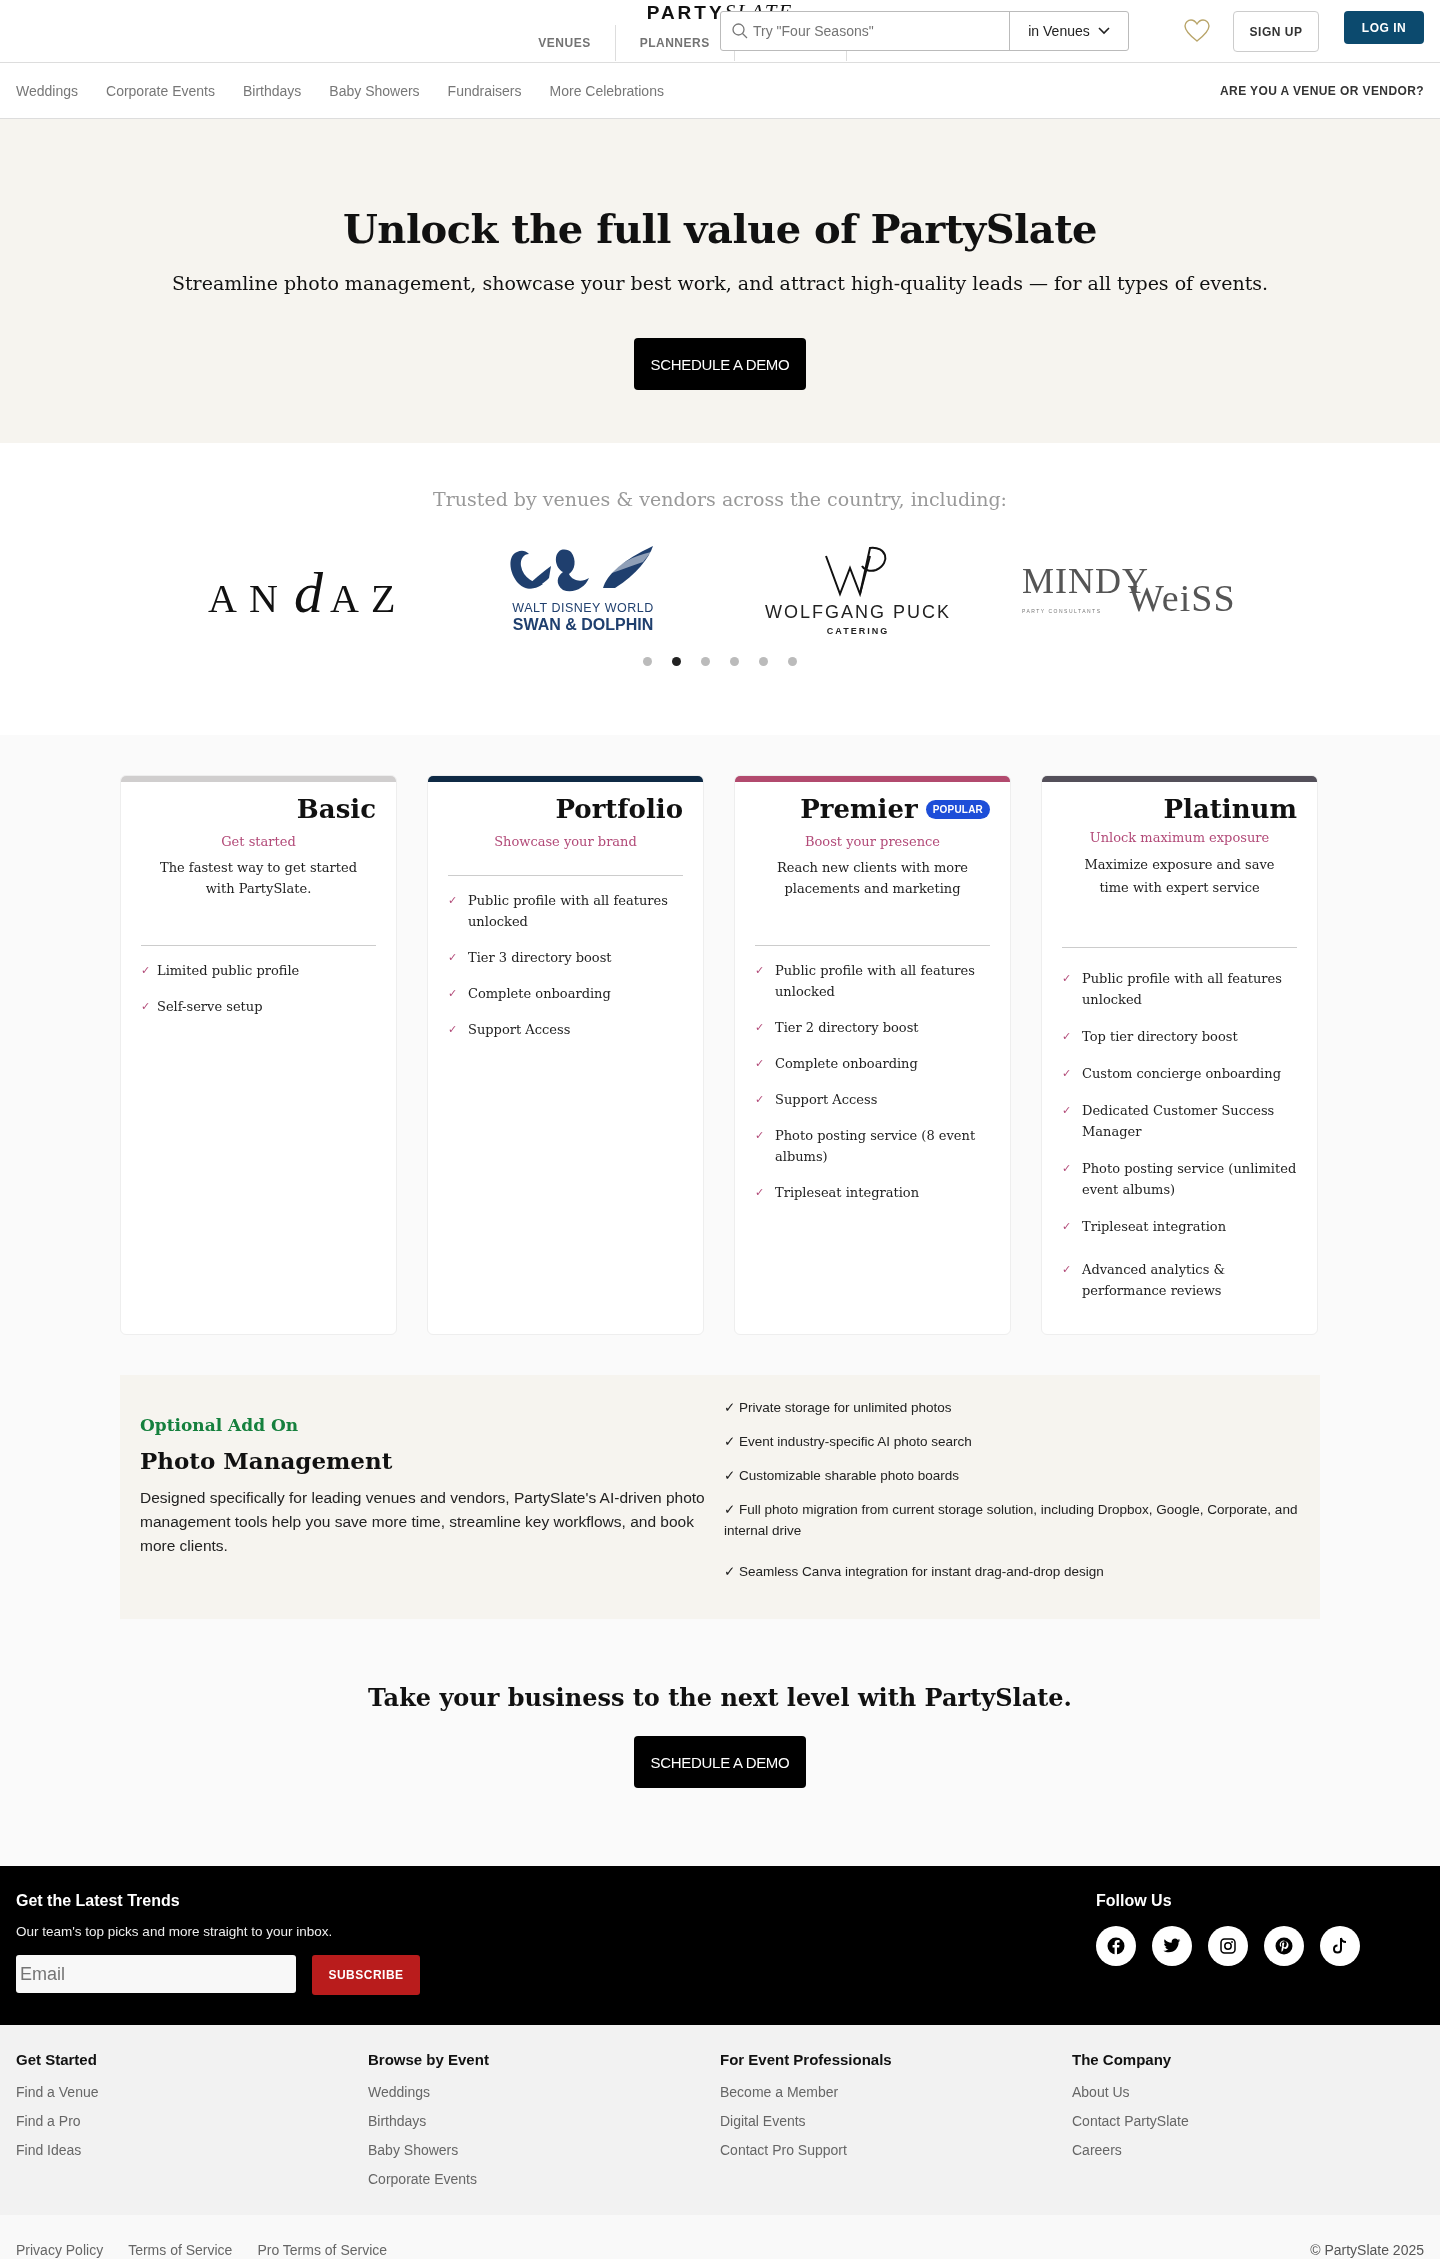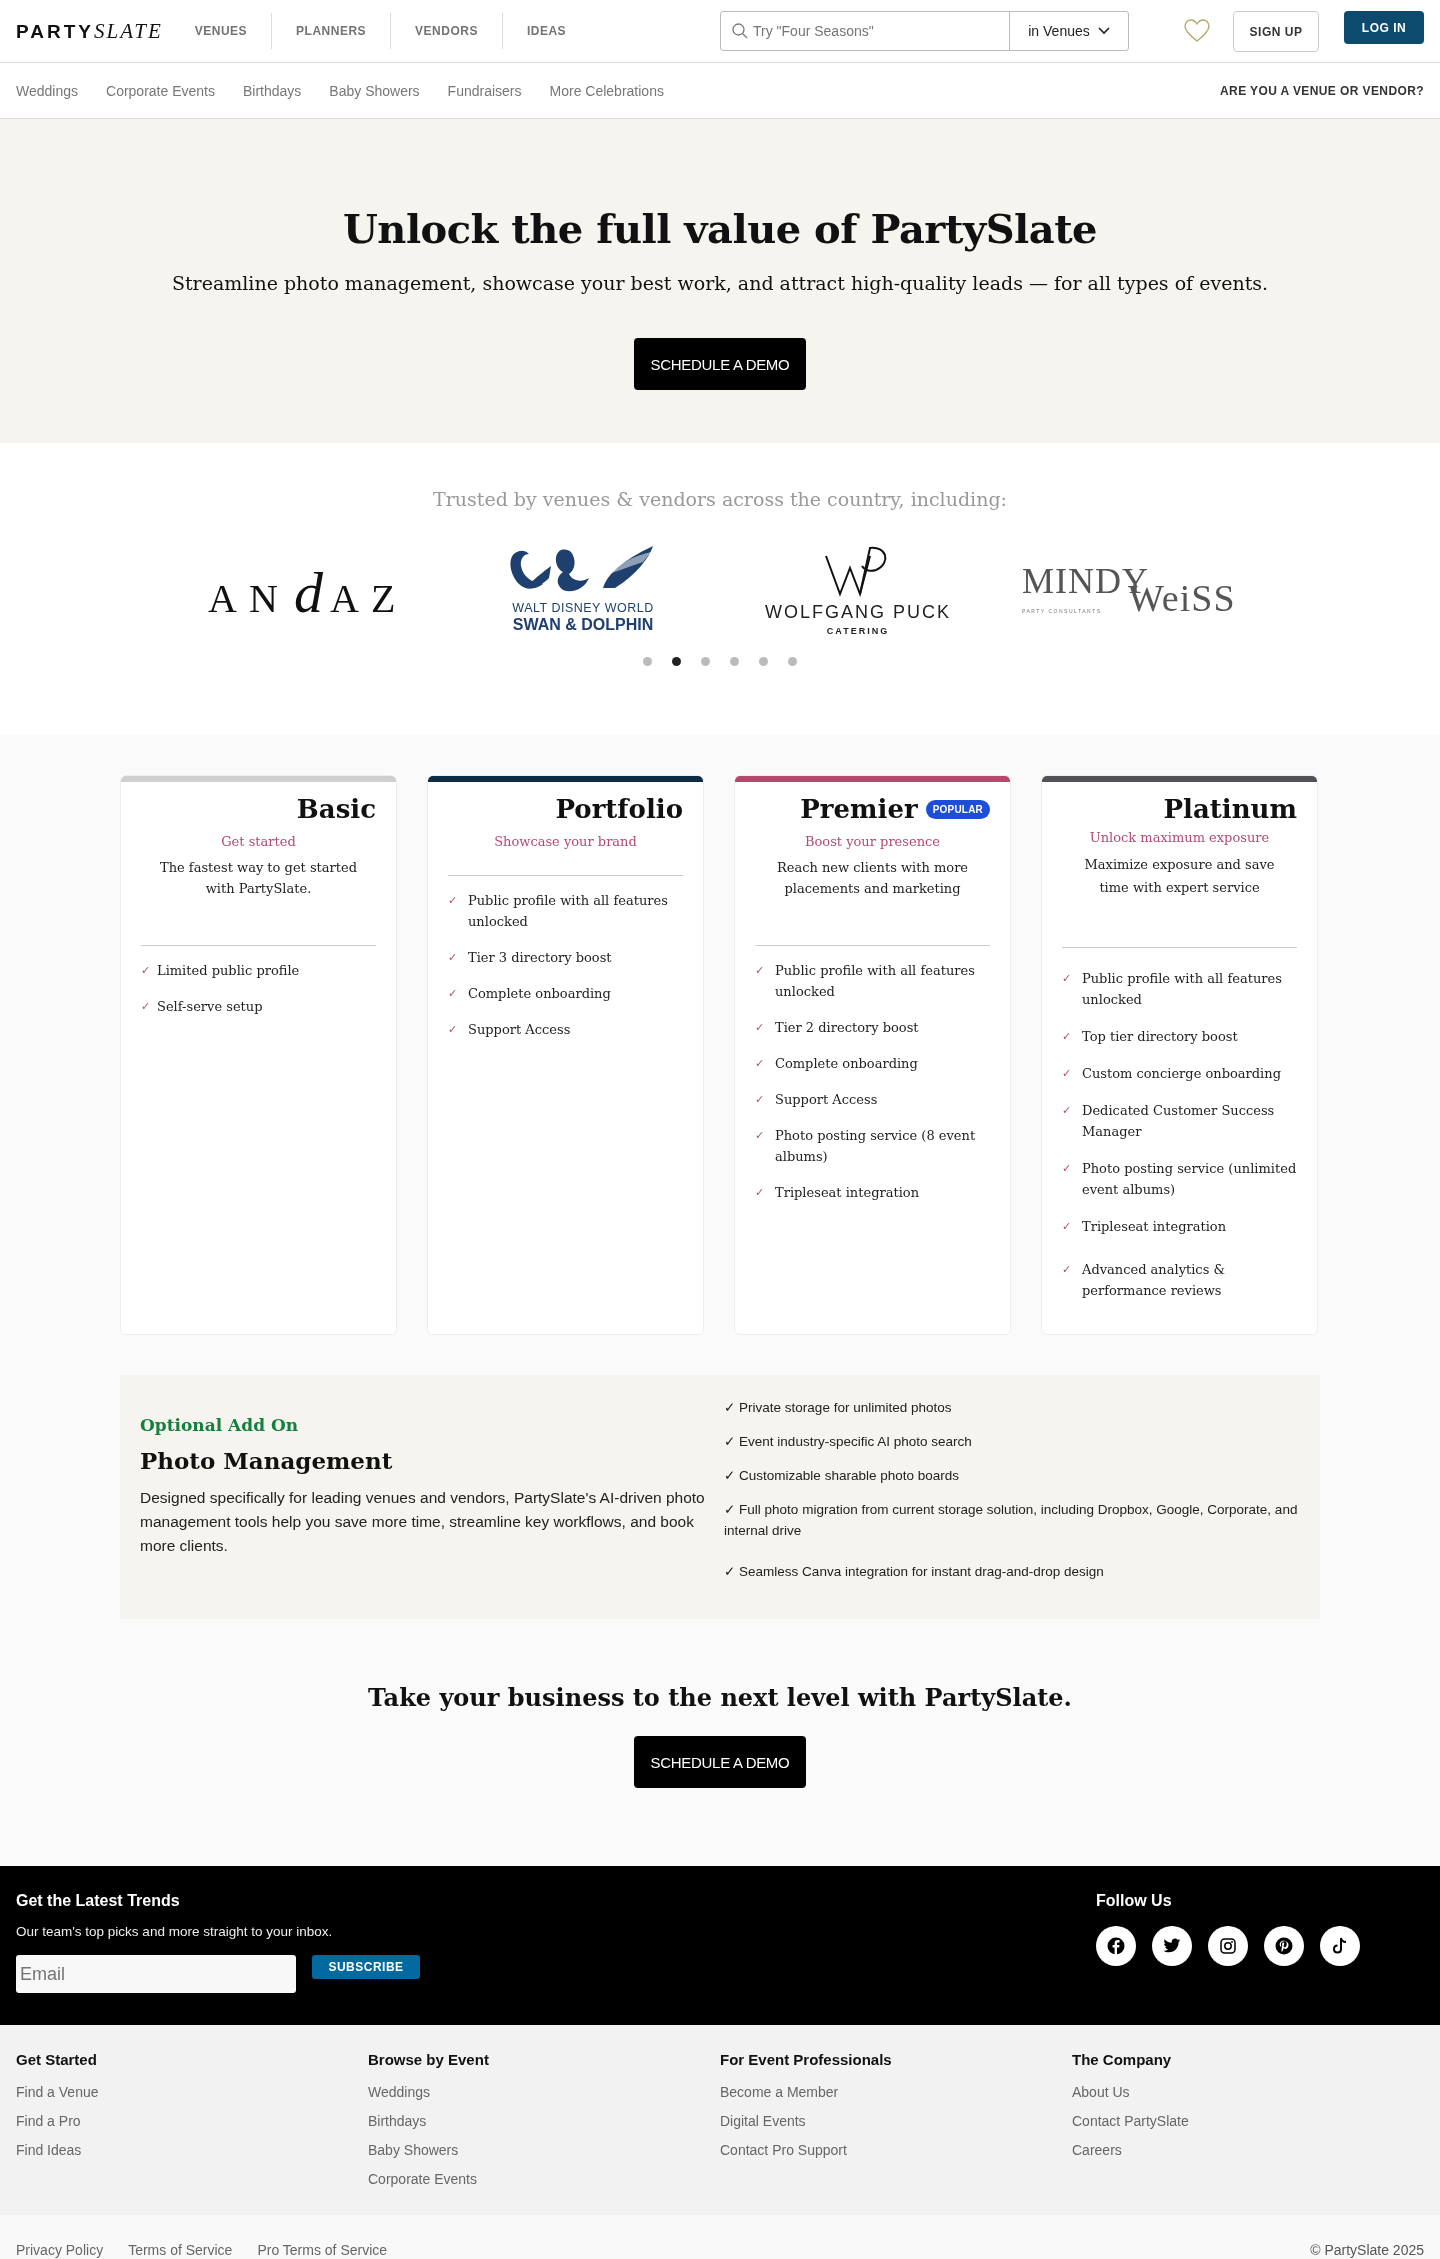--- a/index.html
+++ b/index.html
@@ -1,20 +1,20 @@
 <!DOCTYPE html>
 <html><head>
 <meta charset="utf-8">
 <style>
   * { box-sizing: border-box; margin: 0; padding: 0; }
   body { width: 1440px; background: #fafafa; font-family: "Liberation Sans", sans-serif; color: #111; }
   .serif { font-family: "DejaVu Serif", "Liberation Serif", serif; }
 
   
-  .topbar { height: 63px; background: #fff; border-bottom: 1px solid #ddd; display: flex; align-items: center; padding: 0 16px; position: relative; }
+  .topbar { height: 63px; background: #fff; border-bottom: 1px solid #ddd; display: flex; align-items: center; padding: 0 16px; position: relative; flex-direction: column; }
   .logo { font-size: 19px; letter-spacing: 3px; color: #111; display: flex; align-items: baseline; }
   .logo .b { font-weight: 700; font-family: "Liberation Sans", sans-serif; }
   .logo .i { font-style: italic; font-family: "Liberation Serif", serif; font-size: 21px; letter-spacing: 2px; }
   .mainnav { display: flex; margin-left: 32px; height: 36px; align-items: center; }
   .mainnav a { font-size: 12px; font-weight: 700; letter-spacing: 0.5px; color: #737373; padding: 0 24px; border-right: 1px solid #ddd; height: 36px; display: flex; align-items: center; text-decoration: none; }
   .mainnav a:first-child { padding-left: 0; }
   .mainnav a:last-child { border-right: none; }
   .search { position: absolute; left: 720px; top: 11px; width: 409px; height: 40px; border: 1px solid #bbb; border-radius: 3px; display: flex; background: #fff; }
   .search .inp { flex: 1; display: flex; align-items: center; padding-left: 10px; border-right: 1px solid #bbb; }
   .search .inp svg { margin-right: 4px; }
@@ -76,21 +76,21 @@
   .cta h2 { font-size: 24px; font-weight: 700; }
   .cta .btn-demo { margin-top: 24px; }
 
   
   .newsletter { background: #000; height: 159px; display: flex; padding: 26px 16px 0; color: #fff; }
   .newsletter .nl { width: 1080px; }
   .newsletter h4 { font-size: 16px; font-weight: 700; }
   .newsletter p { font-size: 13.5px; margin-top: 14px; color: #eee; }
   .nl-form { display: flex; margin-top: 16px; gap: 16px; }
   .nl-form input { width: 280px; height: 38px; border-radius: 3px; border: none; padding-left: 4px; font-size: 18px; background: #f8f8f8; font-family: "Liberation Sans", sans-serif; }
-  .nl-form .sub { width: 108px; height: 24px; background: #0369a1; border-radius: 3px; color: #fff; font-size: 12px; font-weight: 700; letter-spacing: 0.5px; display: flex; align-items: center; justify-content: center; }
+  .nl-form .sub { width: 108px; height: 40px; background: #b91c1c; border-radius: 3px; color: #fff; font-size: 12px; font-weight: 700; letter-spacing: 0.5px; display: flex; align-items: center; justify-content: center; }
   .follow h4 { font-size: 16px; font-weight: 700; }
   .socials { display: flex; gap: 16px; margin-top: 16px; }
   .socials span { width: 40px; height: 40px; border-radius: 50%; background: #fff; display: flex; align-items: center; justify-content: center; }
 
   
   .footlinks { background: #f2f2f2; height: 190px; display: flex; padding: 26px 16px 0; }
   .footlinks .col { width: 360px; }
   .footlinks h5 { font-size: 15px; font-weight: 700; color: #111; }
   .footlinks a { display: block; font-size: 14px; color: #666; margin-top: 12px; text-decoration: none; line-height: 17px; }
   .footlinks h5 + a { margin-top: 16px; }

